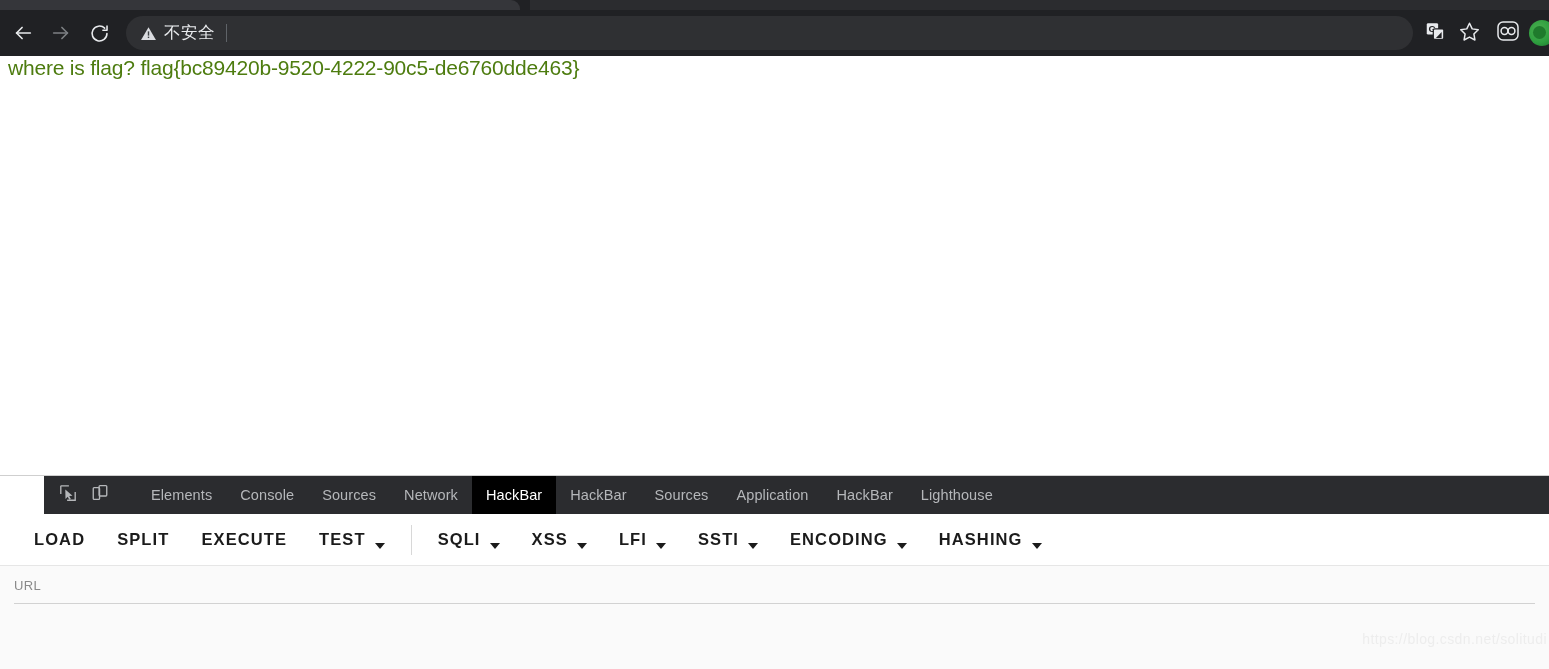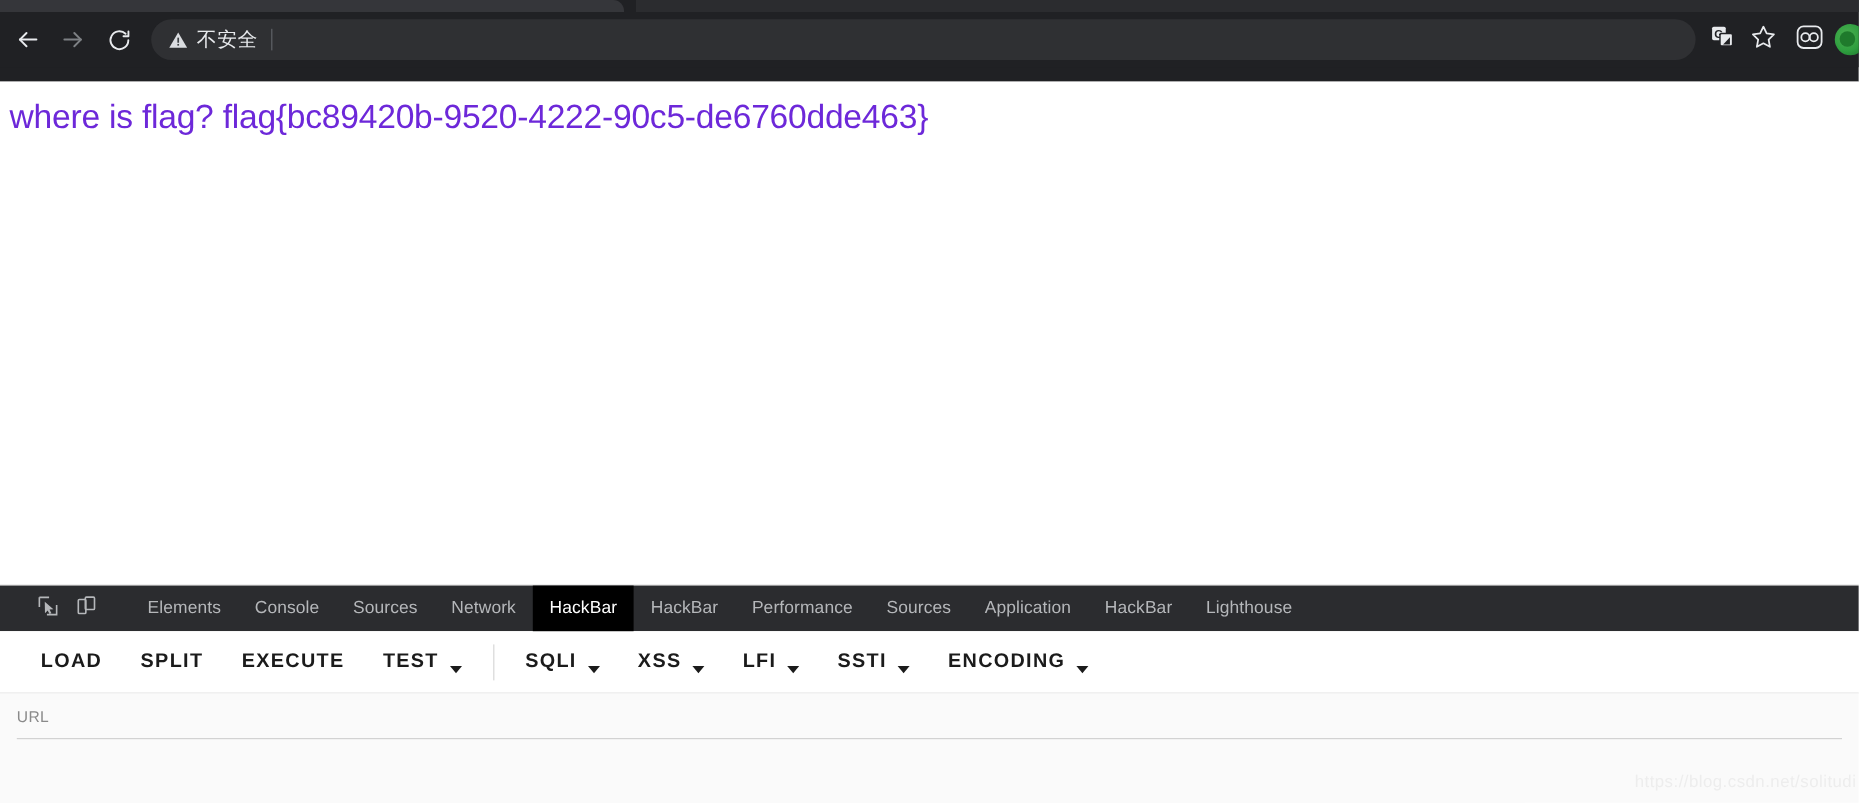--- a/index.html
+++ b/index.html
@@ -7,21 +7,21 @@
     width: 1549px;
     height: 669px;
     overflow: hidden;
     font-family: "Liberation Sans", sans-serif;
     background: #ffffff;
   }
 
   
   .browser-chrome {
     width: 1549px;
-    height: 68px;
+    height: 56px;
     background: #202124;
     position: relative;
   }
   .tabstrip {
     height: 10px;
     width: 100%;
     background: #202124;
     position: relative;
   }
   .tabstrip .tab-sliver {
@@ -125,40 +125,41 @@
   }
 
   
   .page-view {
     height: 419px;
     background: #ffffff;
     position: relative;
   }
   .page-text {
     font-family: "Liberation Sans", sans-serif;
-    font-size: 28px;
-    color: #6d28d9;
-    padding: 14px 8px 0 8px;
+    font-size: 21px;
+    color: #4d7c0f;
+    padding: 0 8px 0 8px;
     letter-spacing: -0.2px;
     white-space: nowrap;
   }
 
   
   .devtools {
     width: 1549px;
     height: 194px;
     background: #ffffff;
     border-top: 1px solid #cfcfcf;
   }
   .dt-tabbar {
     height: 38px;
     background: #2b2c2f;
     display: flex;
     align-items: stretch;
-    padding-left: 20px;
+    padding-left: 4px;
+    margin-left: 44px;
   }
   .dt-tool-icons {
     display: flex;
     align-items: center;
     gap: 4px;
     padding: 0 8px 0 6px;
   }
   .dt-icon-btn {
     width: 28px; height: 28px;
     display: flex; align-items: center; justify-content: center;
@@ -370,21 +371,20 @@
       <div class="dt-vdivider"></div>
     </div>
 
     <div class="dt-tabs">
       <div class="dt-tab">Elements</div>
       <div class="dt-tab">Console</div>
       <div class="dt-tab">Sources</div>
       <div class="dt-tab">Network</div>
       <div class="dt-tab active">HackBar</div>
       <div class="dt-tab">HackBar</div>
-      <div class="dt-tab">Performance</div>
       <div class="dt-tab">Sources</div>
       <div class="dt-tab">Application</div>
       <div class="dt-tab">HackBar</div>
       <div class="dt-tab">Lighthouse</div>
     </div>
   </div>
 
   <div class="hb-toolbar">
     <div class="hb-btn">
       <span>LOAD</span>
@@ -413,20 +413,24 @@
     <div class="hb-btn">
       <span>LFI</span>
       <span class="caret"></span>
     </div>
     <div class="hb-btn">
       <span>SSTI</span>
       <span class="caret"></span>
     </div>
     <div class="hb-btn">
       <span>ENCODING</span>
+      <span class="caret"></span>
+    </div>
+    <div class="hb-btn">
+      <span>HASHING</span>
       <span class="caret"></span>
     </div>
   </div>
 
   <div class="hb-body">
     <div class="hb-field-label">URL</div>
     <div class="hb-field-underline"></div>
     <div class="watermark">https://blog.csdn.net/solitudi</div>
   </div>
 

